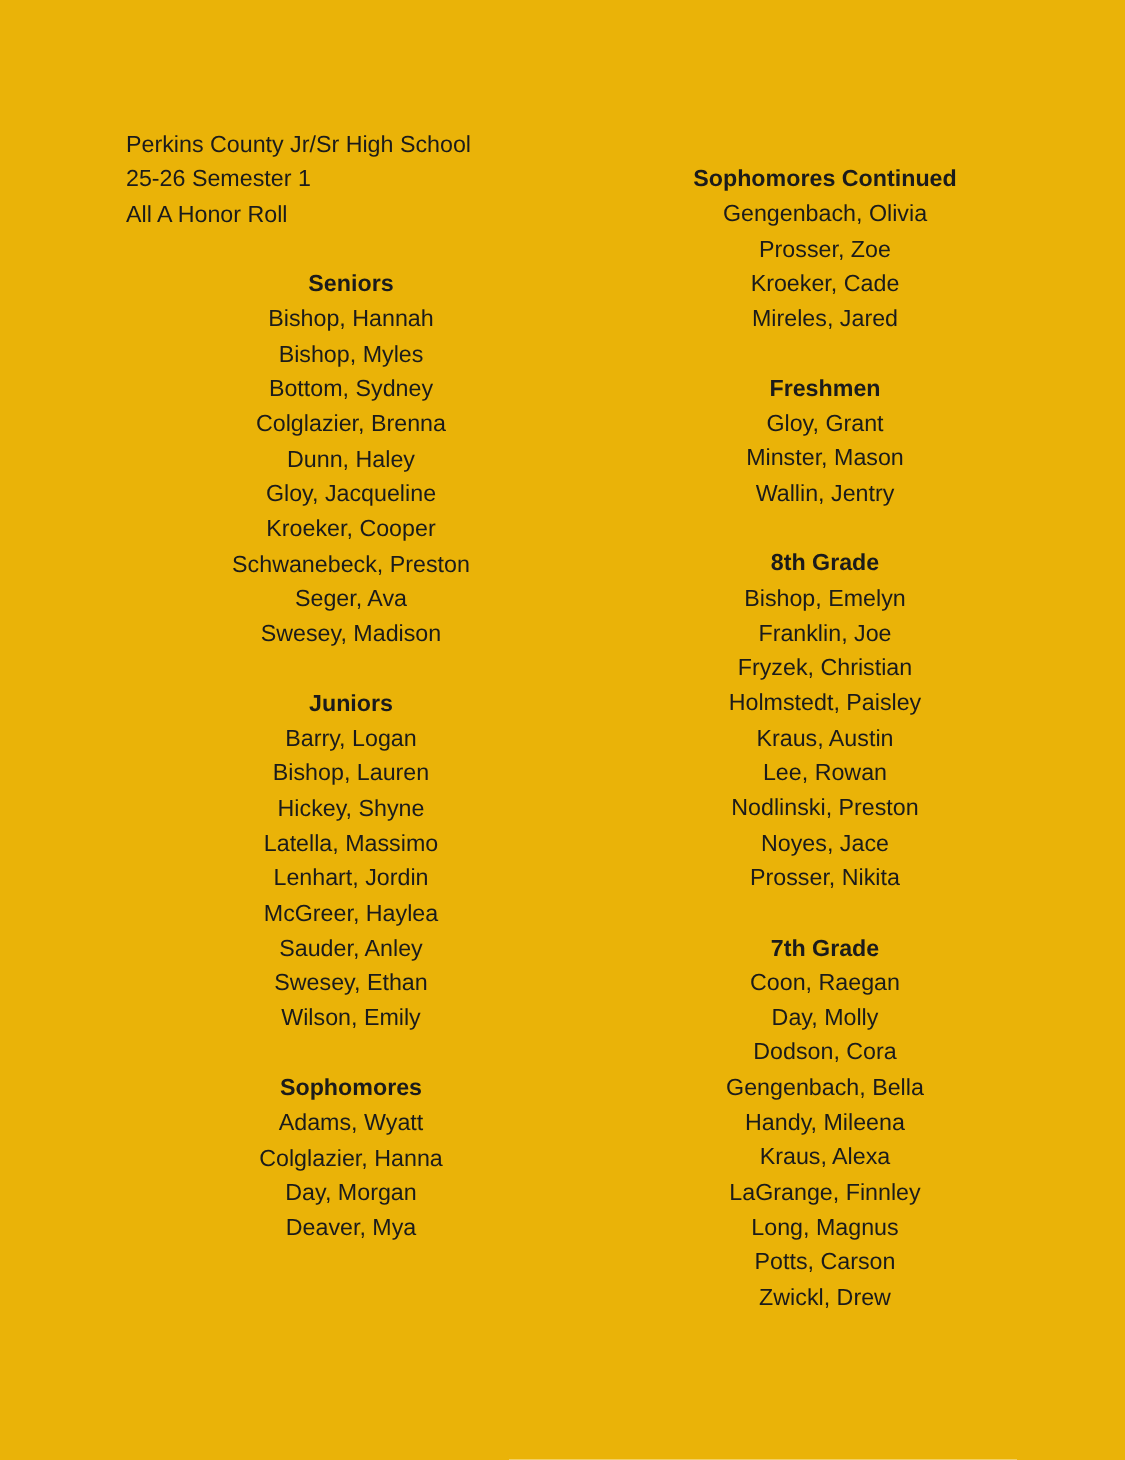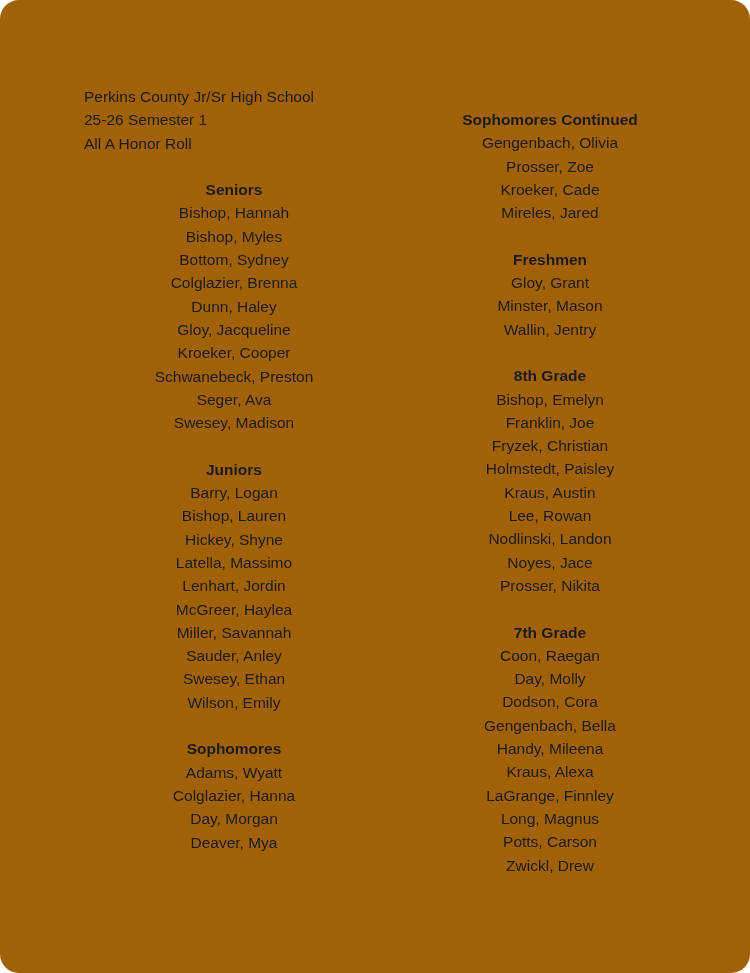--- a/index.html
+++ b/index.html
@@ -14,22 +14,21 @@
     overflow: hidden;
     font-family: "Liberation Sans", "DejaVu Sans", sans-serif;
     font-size: 15.5px;
     line-height: 23.3px;
     color: #1b1b1b;
     -webkit-font-smoothing: antialiased;
   }
   .page {
     position: absolute;
     inset: 0;
-    background: #a16207;
-    border-radius: 19px;
+    background: #eab308;
   }
   .col {
     position: absolute;
     white-space: nowrap;
   }
   .col-left  { left: 84px;  top: 85px;  width: 300px; }
   .col-right { left: 400px; top: 108px; width: 300px; }
   .doc-header { margin: 0 0 23.3px 0; }
   .doc-header div { font-weight: 400; }
   .section { margin: 0 0 23.3px 0; text-align: center; }
@@ -63,21 +62,20 @@
           <div class="student-name">Swesey, Madison</div>
         </div>
         <div class="section">
           <div class="section-heading">Juniors</div>
           <div class="student-name">Barry, Logan</div>
           <div class="student-name">Bishop, Lauren</div>
           <div class="student-name">Hickey, Shyne</div>
           <div class="student-name">Latella, Massimo</div>
           <div class="student-name">Lenhart, Jordin</div>
           <div class="student-name">McGreer, Haylea</div>
-          <div class="student-name">Miller, Savannah</div>
           <div class="student-name">Sauder, Anley</div>
           <div class="student-name">Swesey, Ethan</div>
           <div class="student-name">Wilson, Emily</div>
         </div>
         <div class="section">
           <div class="section-heading">Sophomores</div>
           <div class="student-name">Adams, Wyatt</div>
           <div class="student-name">Colglazier, Hanna</div>
           <div class="student-name">Day, Morgan</div>
           <div class="student-name">Deaver, Mya</div>
@@ -101,21 +99,21 @@
           <div class="student-name">Wallin, Jentry</div>
         </div>
         <div class="section">
           <div class="section-heading">8th Grade</div>
           <div class="student-name">Bishop, Emelyn</div>
           <div class="student-name">Franklin, Joe</div>
           <div class="student-name">Fryzek, Christian</div>
           <div class="student-name">Holmstedt, Paisley</div>
           <div class="student-name">Kraus, Austin</div>
           <div class="student-name">Lee, Rowan</div>
-          <div class="student-name">Nodlinski, Landon</div>
+          <div class="student-name">Nodlinski, Preston</div>
           <div class="student-name">Noyes, Jace</div>
           <div class="student-name">Prosser, Nikita</div>
         </div>
         <div class="section">
           <div class="section-heading">7th Grade</div>
           <div class="student-name">Coon, Raegan</div>
           <div class="student-name">Day, Molly</div>
           <div class="student-name">Dodson, Cora</div>
           <div class="student-name">Gengenbach, Bella</div>
           <div class="student-name">Handy, Mileena</div>

